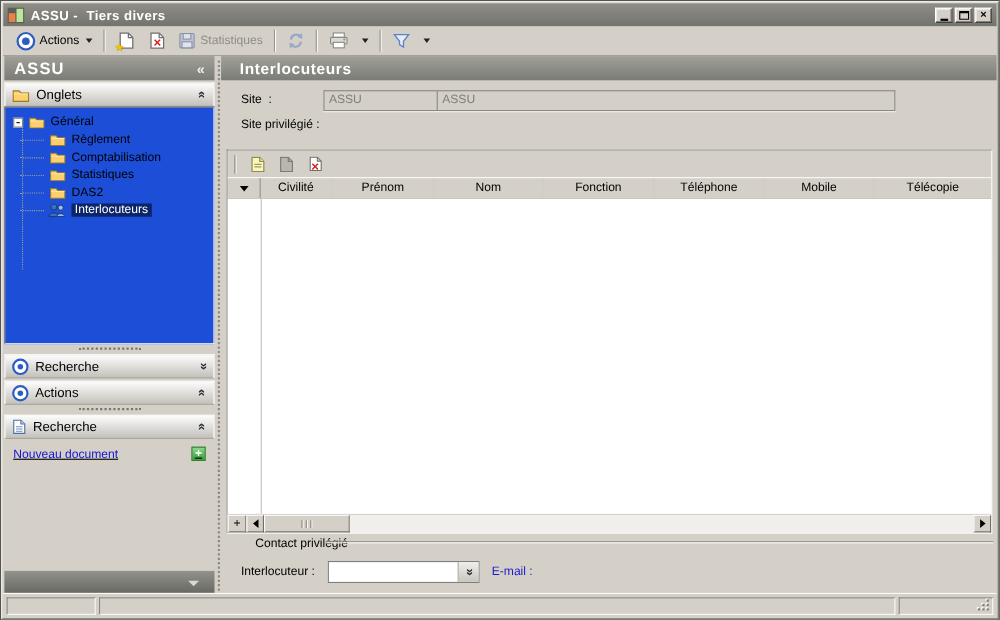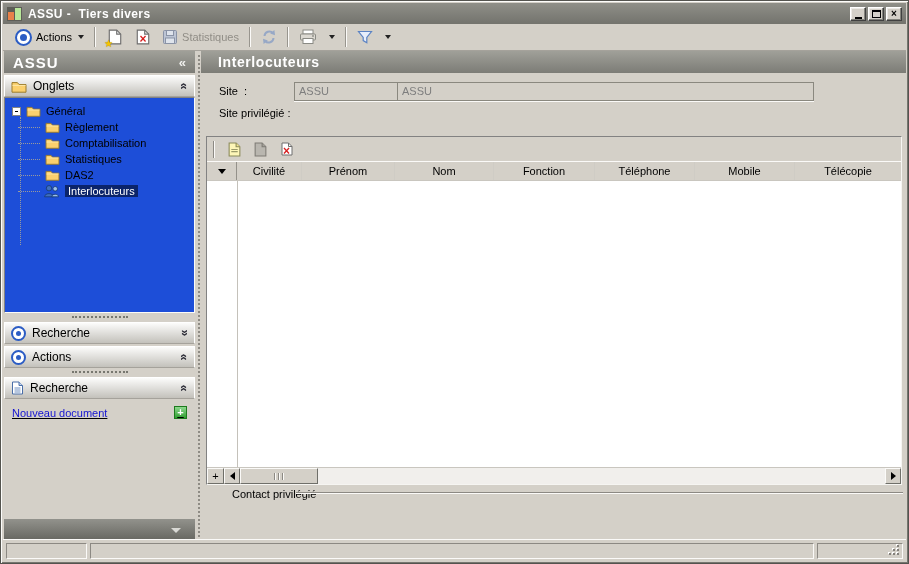--- a/index.html
+++ b/index.html
@@ -442,20 +442,30 @@
         <div class="sb-track"></div>
         <div class="sb-btn raised">
             <div class="tri-right"></div>
           </div>
       </div>
     </div>
 
     <div class="contact">
       <span class="group-label">Contact privilégié</span>
       <div class="group-line"></div>
+      <div class="contact-row">
+        <span class="clabel">Interlocuteur :</span>
+        <div class="combo">
+          <div class="combo-value"></div>
+          <div class="combo-btn">
+            <span class="chev dark down">«</span>
+          </div>
+        </div>
+        <span class="email-label">E-mail :</span>
+      </div>
     </div>
   </div>
 
   <div class="statusbar">
     <div class="sb-panel sb-p1"></div>
     <div class="sb-panel sb-p2"></div>
     <div class="sb-panel sb-p3">
       <div class="grip-dot"></div>
     </div>
   </div>

